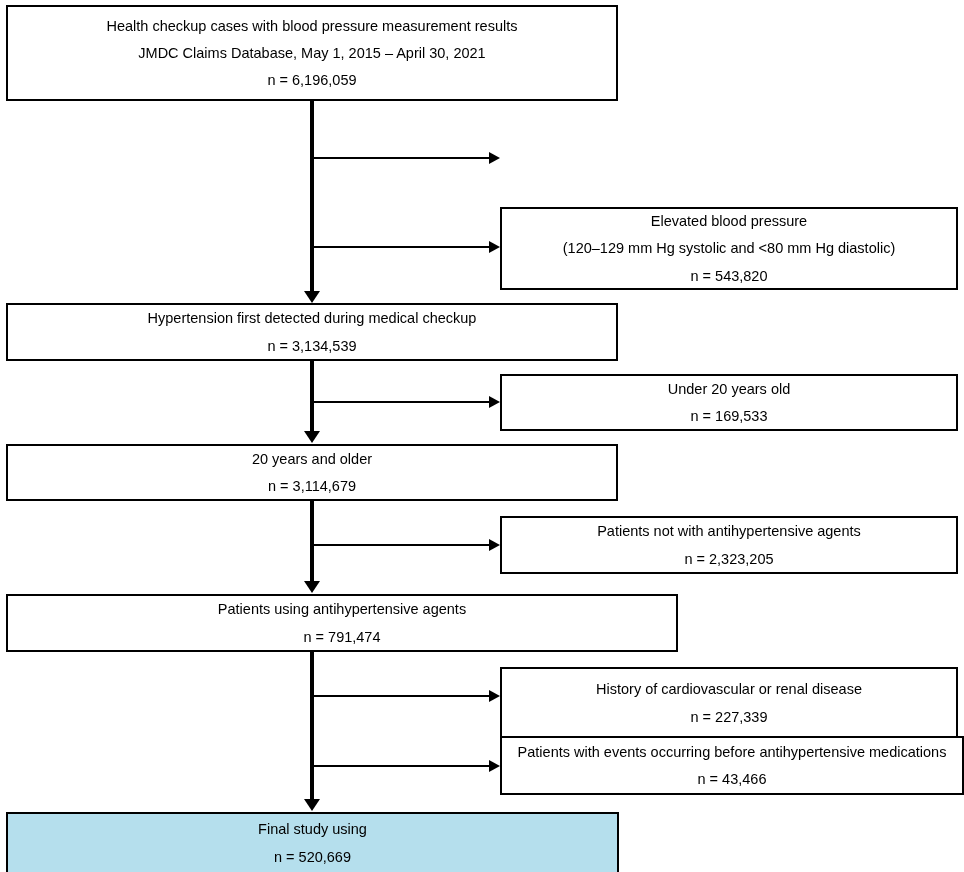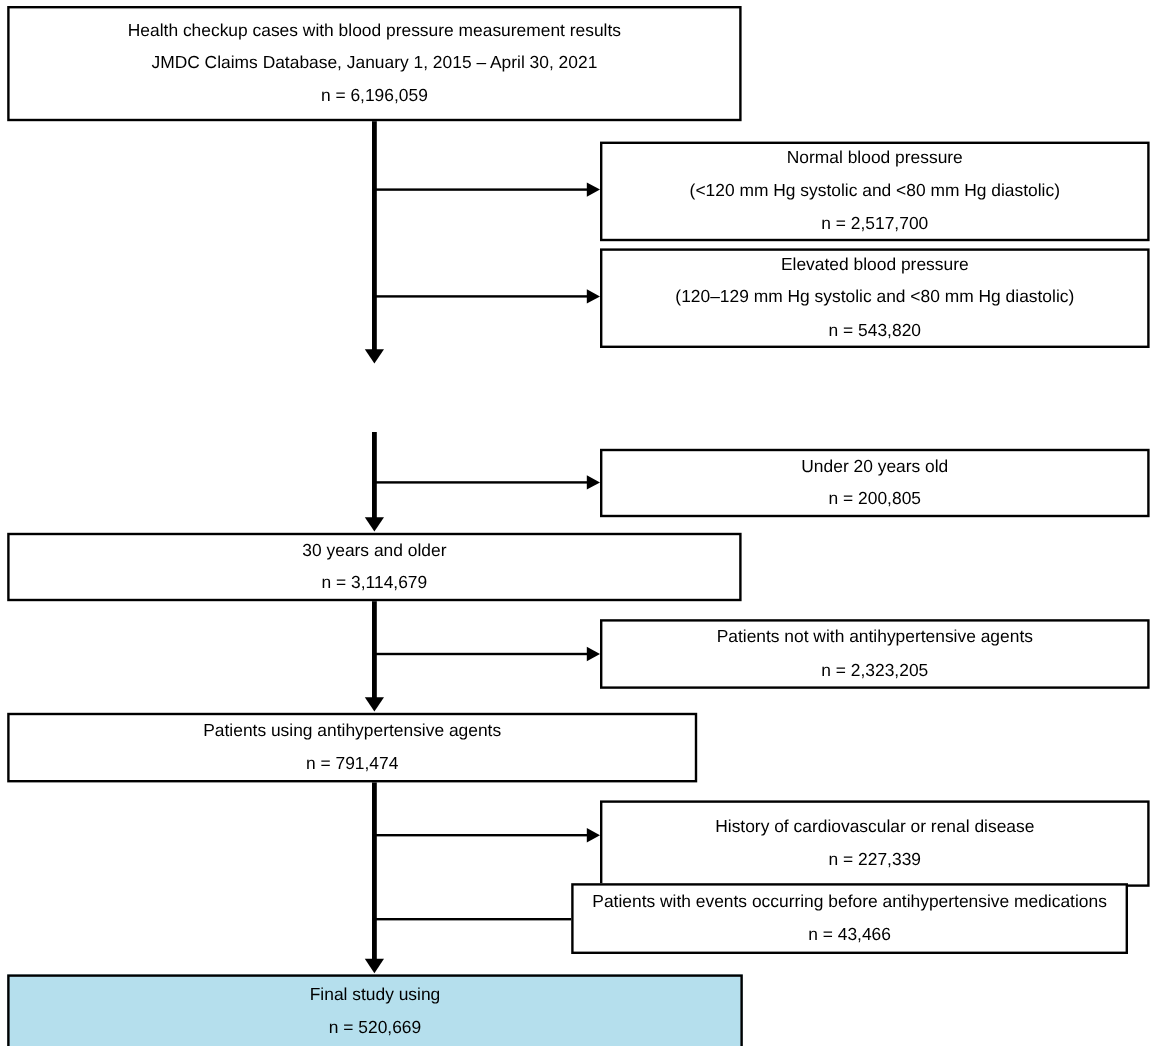--- a/index.html
+++ b/index.html
@@ -104,65 +104,64 @@
   <div class="arrow-down" style="left:303.5px; top:799px;"></div>
 
   <div class="hline" style="left:312px; top:695px; width:180px;"></div>
   <div class="arrow-right" style="left:489px; top:689.5px;"></div>
 
   <div class="hline" style="left:312px; top:765px; width:180px;"></div>
   <div class="arrow-right" style="left:489px; top:759.5px;"></div>
 
   <div class="node" style="left:6px; top:5px; width:612px; height:96px;">
     <span class="line">Health checkup cases with blood pressure measurement results</span>
-    <span class="line">JMDC Claims Database, January 1, 2015 – April 30, 2021</span>
+    <span class="line">JMDC Claims Database, May 1, 2015 – April 30, 2021</span>
     <span class="line">n = 6,196,059</span>
   </div>
 
+  <div class="node" style="left:6px; top:303px; width:612px; height:58px;">
+    <span class="line">Hypertension first detected during medical checkup</span>
+    <span class="line">n = 3,134,539</span>
+  </div>
 
   <div class="node" style="left:6px; top:444px; width:612px; height:57px;">
-    <span class="line">30 years and older</span>
+    <span class="line">20 years and older</span>
     <span class="line">n = 3,114,679</span>
   </div>
 
-  <div class="node" style="left:6px; top:594px; width:575px; height:58px;">
+  <div class="node" style="left:6px; top:594px; width:672px; height:58px;">
     <span class="line">Patients using antihypertensive agents</span>
     <span class="line">n = 791,474</span>
   </div>
 
   <div class="node highlight" style="left:6px; top:812px; width:613px; height:62px;">
     <span class="line">Final study using</span>
     <span class="line">n = 520,669</span>
   </div>
 
-  <div class="node" style="left:500px; top:118px; width:458px; height:83px;">
-    <span class="line">Normal blood pressure</span>
-    <span class="line">(&lt;120 mm Hg systolic and &lt;80 mm Hg diastolic)</span>
-    <span class="line">n = 2,517,700</span>
-  </div>
 
   <div class="node" style="left:500px; top:207px; width:458px; height:83px;">
     <span class="line">Elevated blood pressure</span>
     <span class="line">(120–129 mm Hg systolic and &lt;80 mm Hg diastolic)</span>
     <span class="line">n = 543,820</span>
   </div>
 
   <div class="node" style="left:500px; top:374px; width:458px; height:57px;">
     <span class="line">Under 20 years old</span>
-    <span class="line">n = 200,805</span>
+    <span class="line">n = 169,533</span>
   </div>
 
   <div class="node" style="left:500px; top:516px; width:458px; height:58px;">
     <span class="line">Patients not with antihypertensive agents</span>
     <span class="line">n = 2,323,205</span>
   </div>
 
   <div class="node" style="left:500px; top:667px; width:458px; height:72px;">
     <span class="line">History of cardiovascular or renal disease</span>
     <span class="line">n = 227,339</span>
   </div>
 
-  <div class="node" style="left:476px; top:736px; width:464px; height:59px;">
+  <div class="node" style="left:500px; top:736px; width:464px; height:59px;">
     <span class="line">Patients with events occurring before antihypertensive medications</span>
     <span class="line">n = 43,466</span>
   </div>
 
 </div>
 
 </body></html>

